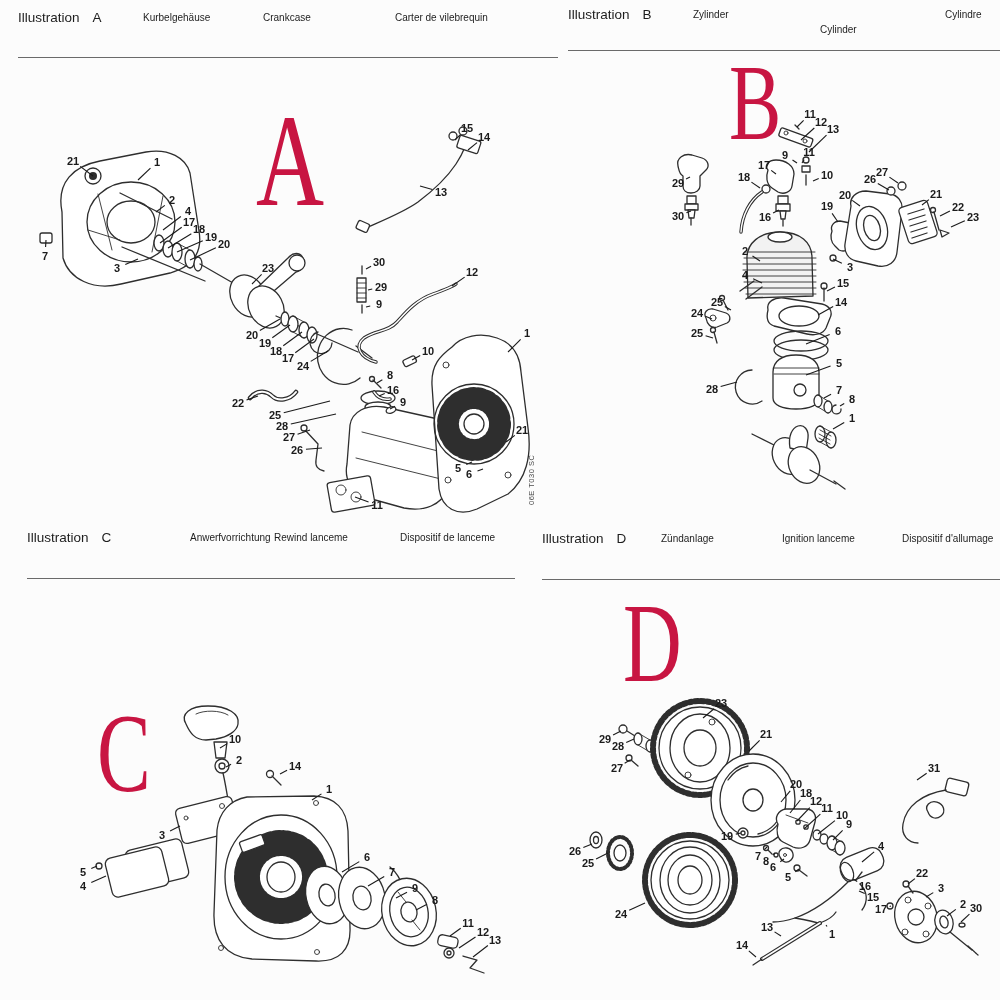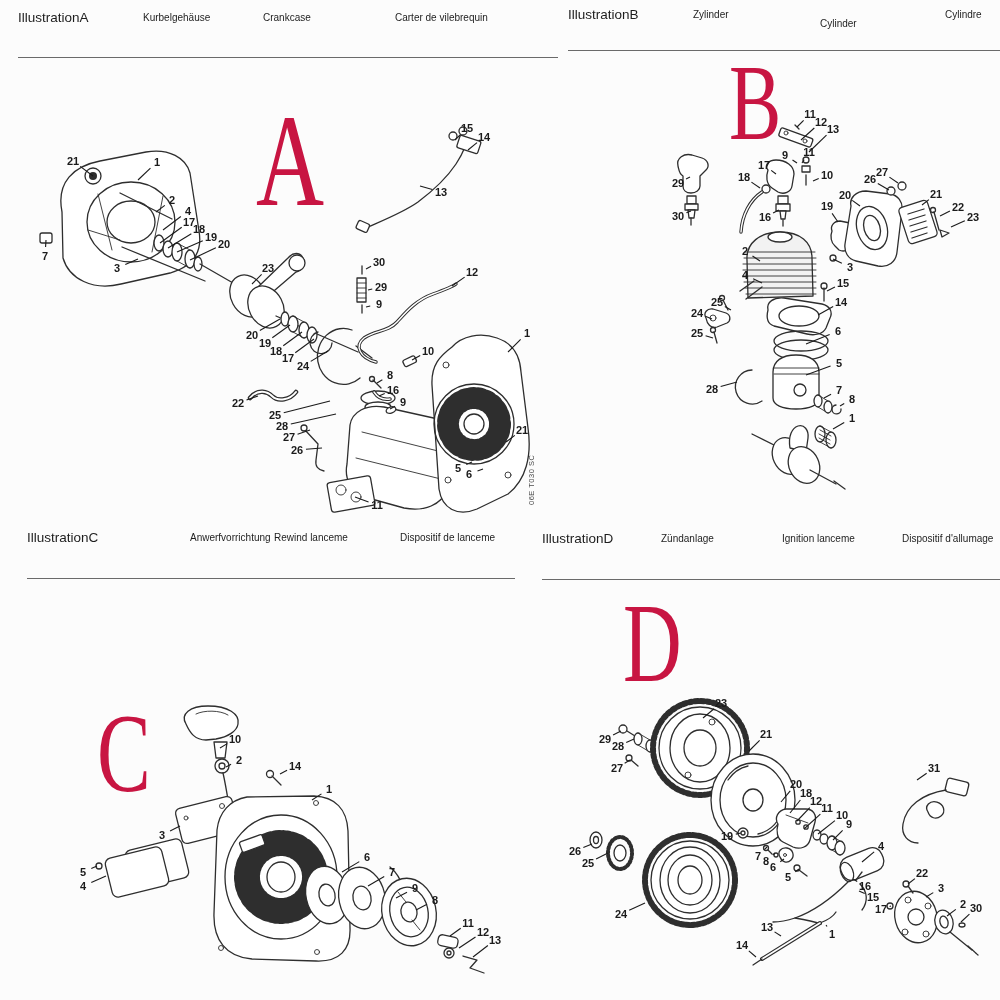--- a/index.html
+++ b/index.html
@@ -1,19 +1,19 @@
 <!DOCTYPE html>
 <html><head>
 <meta charset="utf-8">
 <style>
   html,body{margin:0;padding:0;}
   body{width:1000px;height:1000px;background:#fcfcfc;overflow:hidden;}
   .page{position:relative;width:1000px;height:1000px;background:#fcfcfc;font-family:"Liberation Sans",sans-serif;color:#1d1d1d;}
   .hdr{position:absolute;white-space:nowrap;color:#1d1d1d;}
-  .hdr-title{font-size:13.5px;display:flex;align-items:baseline;}
+  .hdr-title{font-size:13.5px;display:flex;gap:13px;align-items:baseline;}
   .hdr-col{font-size:10px;}
   .rule{position:absolute;height:1px;background:#6a6a6a;}
   .bigletter{position:absolute;font-family:"Liberation Serif","DejaVu Serif",serif;color:#c81542;line-height:1;font-weight:400;transform:scaleX(.72);transform-origin:left top;}
   #bl-a{left:256px;top:95px;font-size:131px;}
   #bl-b{left:729px;top:48px;font-size:109px;}
   #bl-c{left:97px;top:697px;font-size:112px;}
   #bl-d{left:623px;top:586px;font-size:113px;}
   svg.art{position:absolute;left:0;top:0;width:1000px;height:1000px;}
   svg.art *{vector-effect:none;}
   .ln{stroke:#2e2e2e;fill:none;stroke-width:1.3;stroke-linecap:round;stroke-linejoin:round;}
@@ -39,21 +39,21 @@
   <div class="hdr hdr-col" style="left:143px;top:12px;">Kurbelgehäuse</div>
   <div class="hdr hdr-col" style="left:263px;top:12px;">Crankcase</div>
   <div class="hdr hdr-col" style="left:395px;top:12px;">Carter de vilebrequin</div>
   <div class="rule" style="left:18px;top:57px;width:540px;"></div>
 
   <div class="hdr hdr-title" style="left:568px;top:7px;">
     <span>Illustration</span>
     <span>B</span>
   </div>
   <div class="hdr hdr-col" style="left:693px;top:9px;">Zylinder</div>
-  <div class="hdr hdr-col" style="left:820px;top:18px;">Cylinder</div>
+  <div class="hdr hdr-col" style="left:820px;top:24px;">Cylinder</div>
   <div class="hdr hdr-col" style="left:945px;top:9px;">Cylindre</div>
   <div class="rule" style="left:568px;top:50px;width:432px;"></div>
 
   <div class="hdr hdr-title" style="left:27px;top:530px;">
     <span>Illustration</span>
     <span>C</span>
   </div>
   <div class="hdr hdr-col" style="left:150px;top:532px;margin-left:40px;">Anwerfvorrichtung</div>
   <div class="hdr hdr-col" style="left:274px;top:532px;">Rewind lanceme</div>
   <div class="hdr hdr-col" style="left:400px;top:532px;">Dispositif de lanceme</div>

